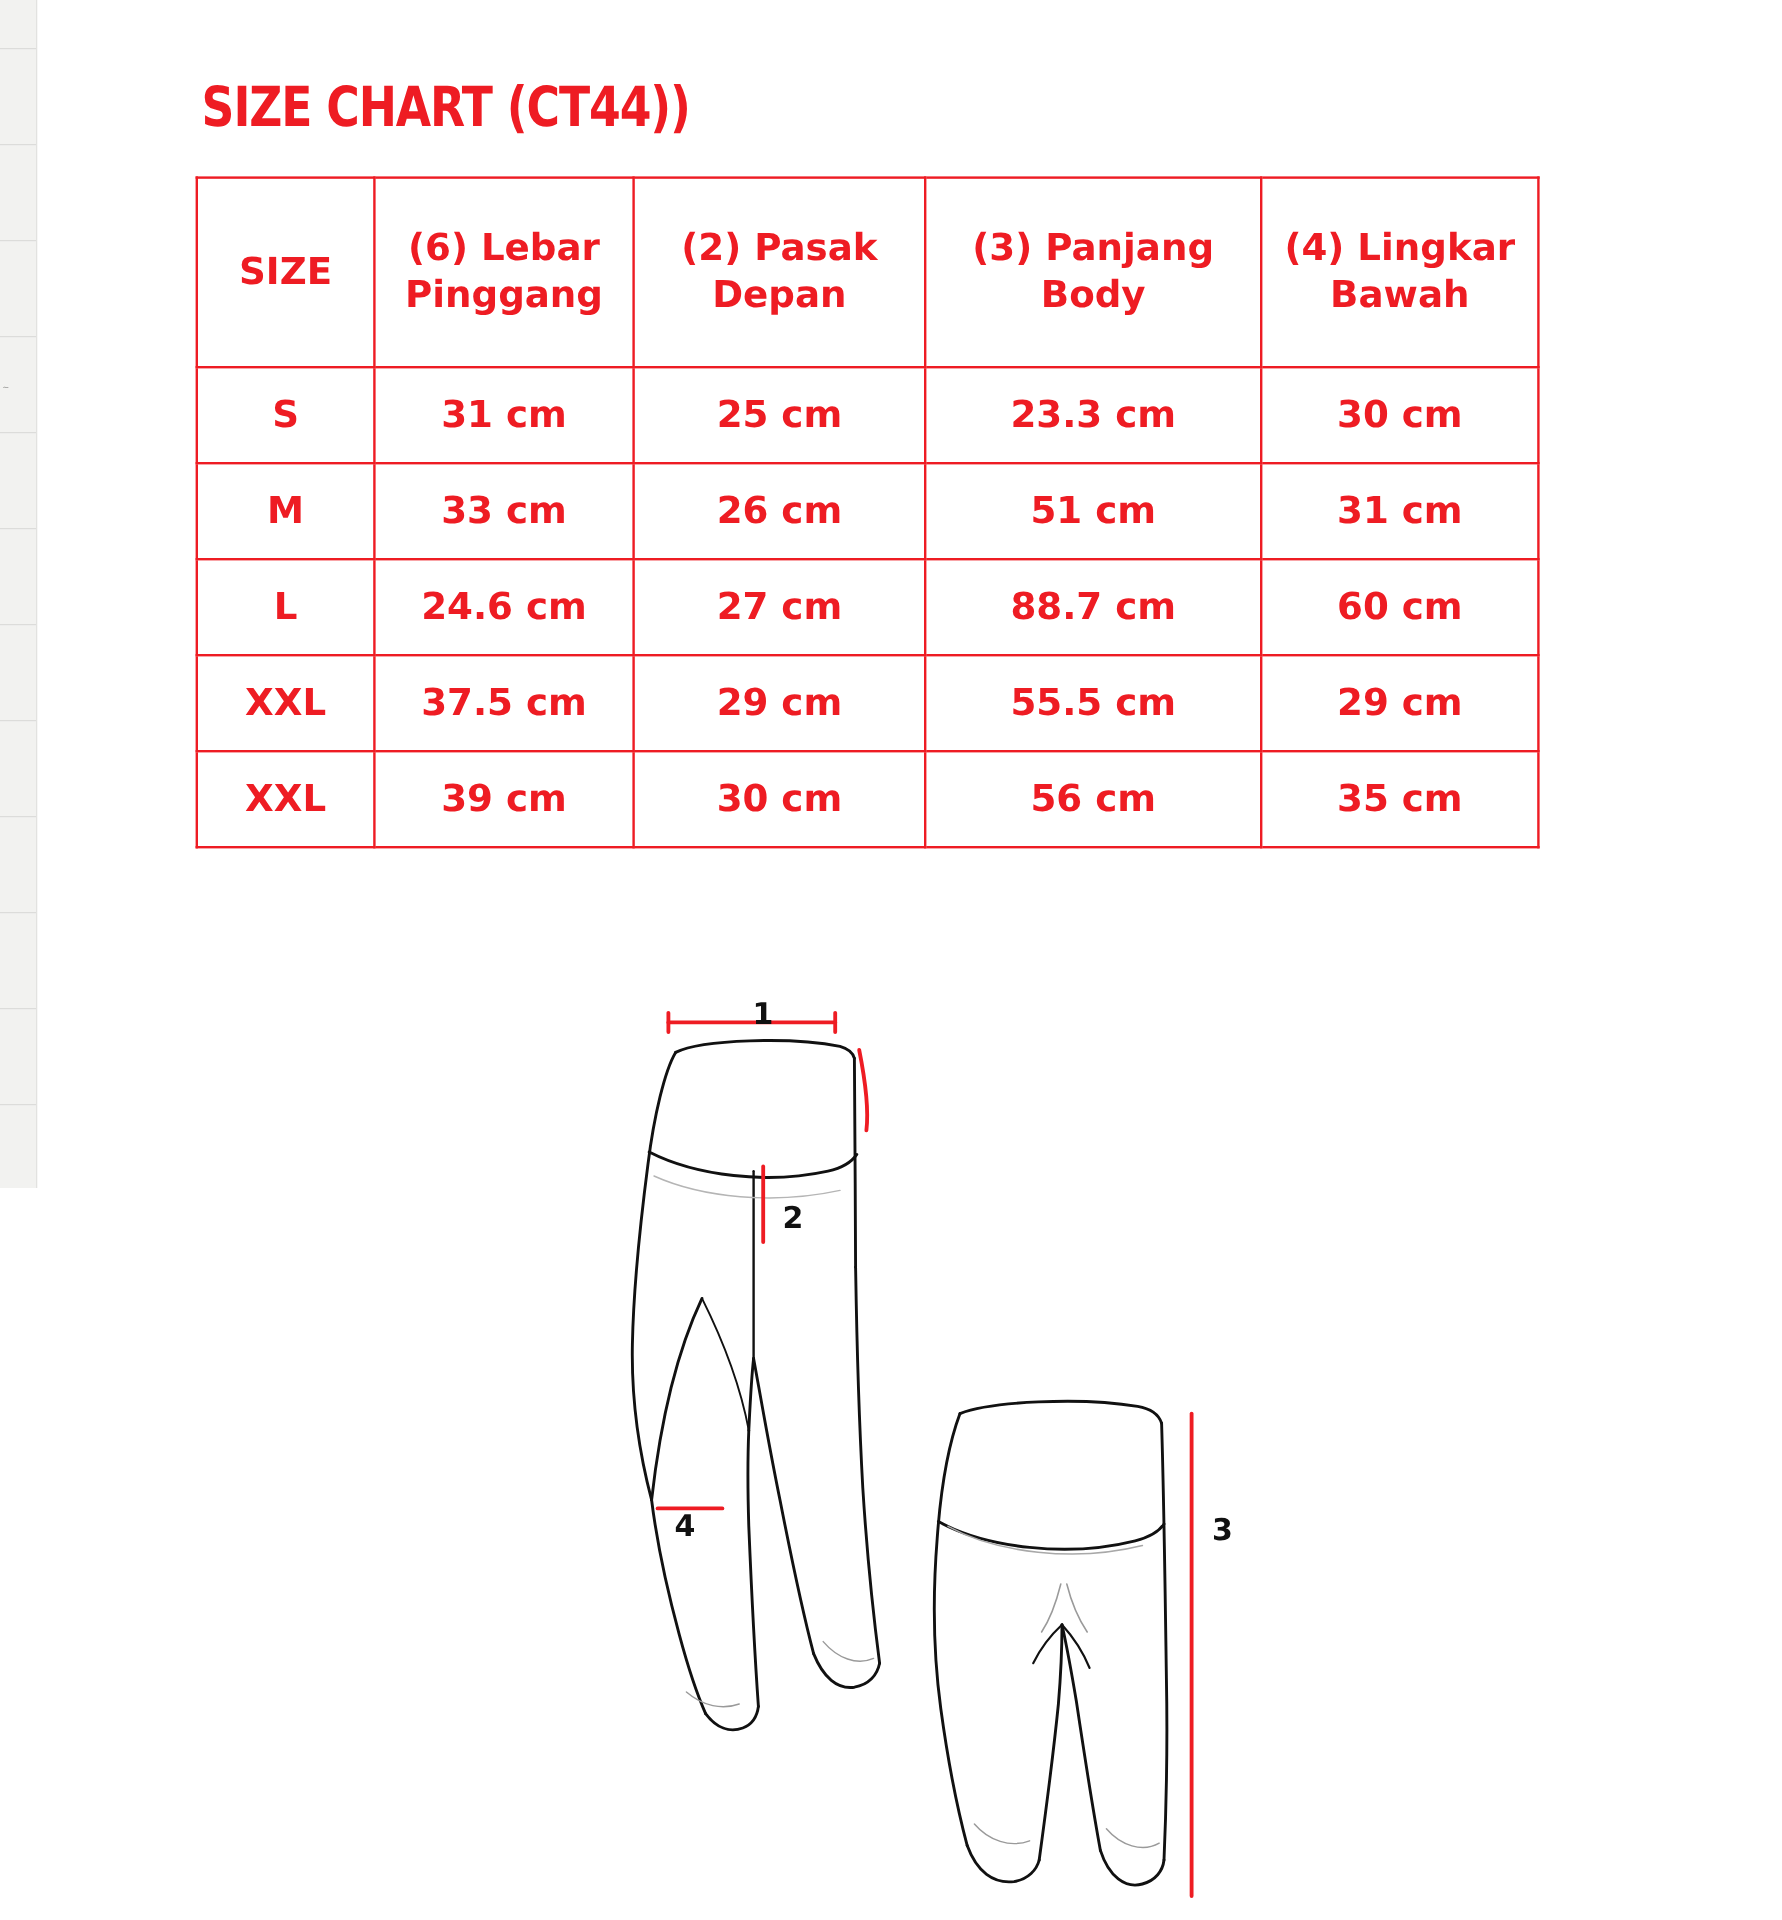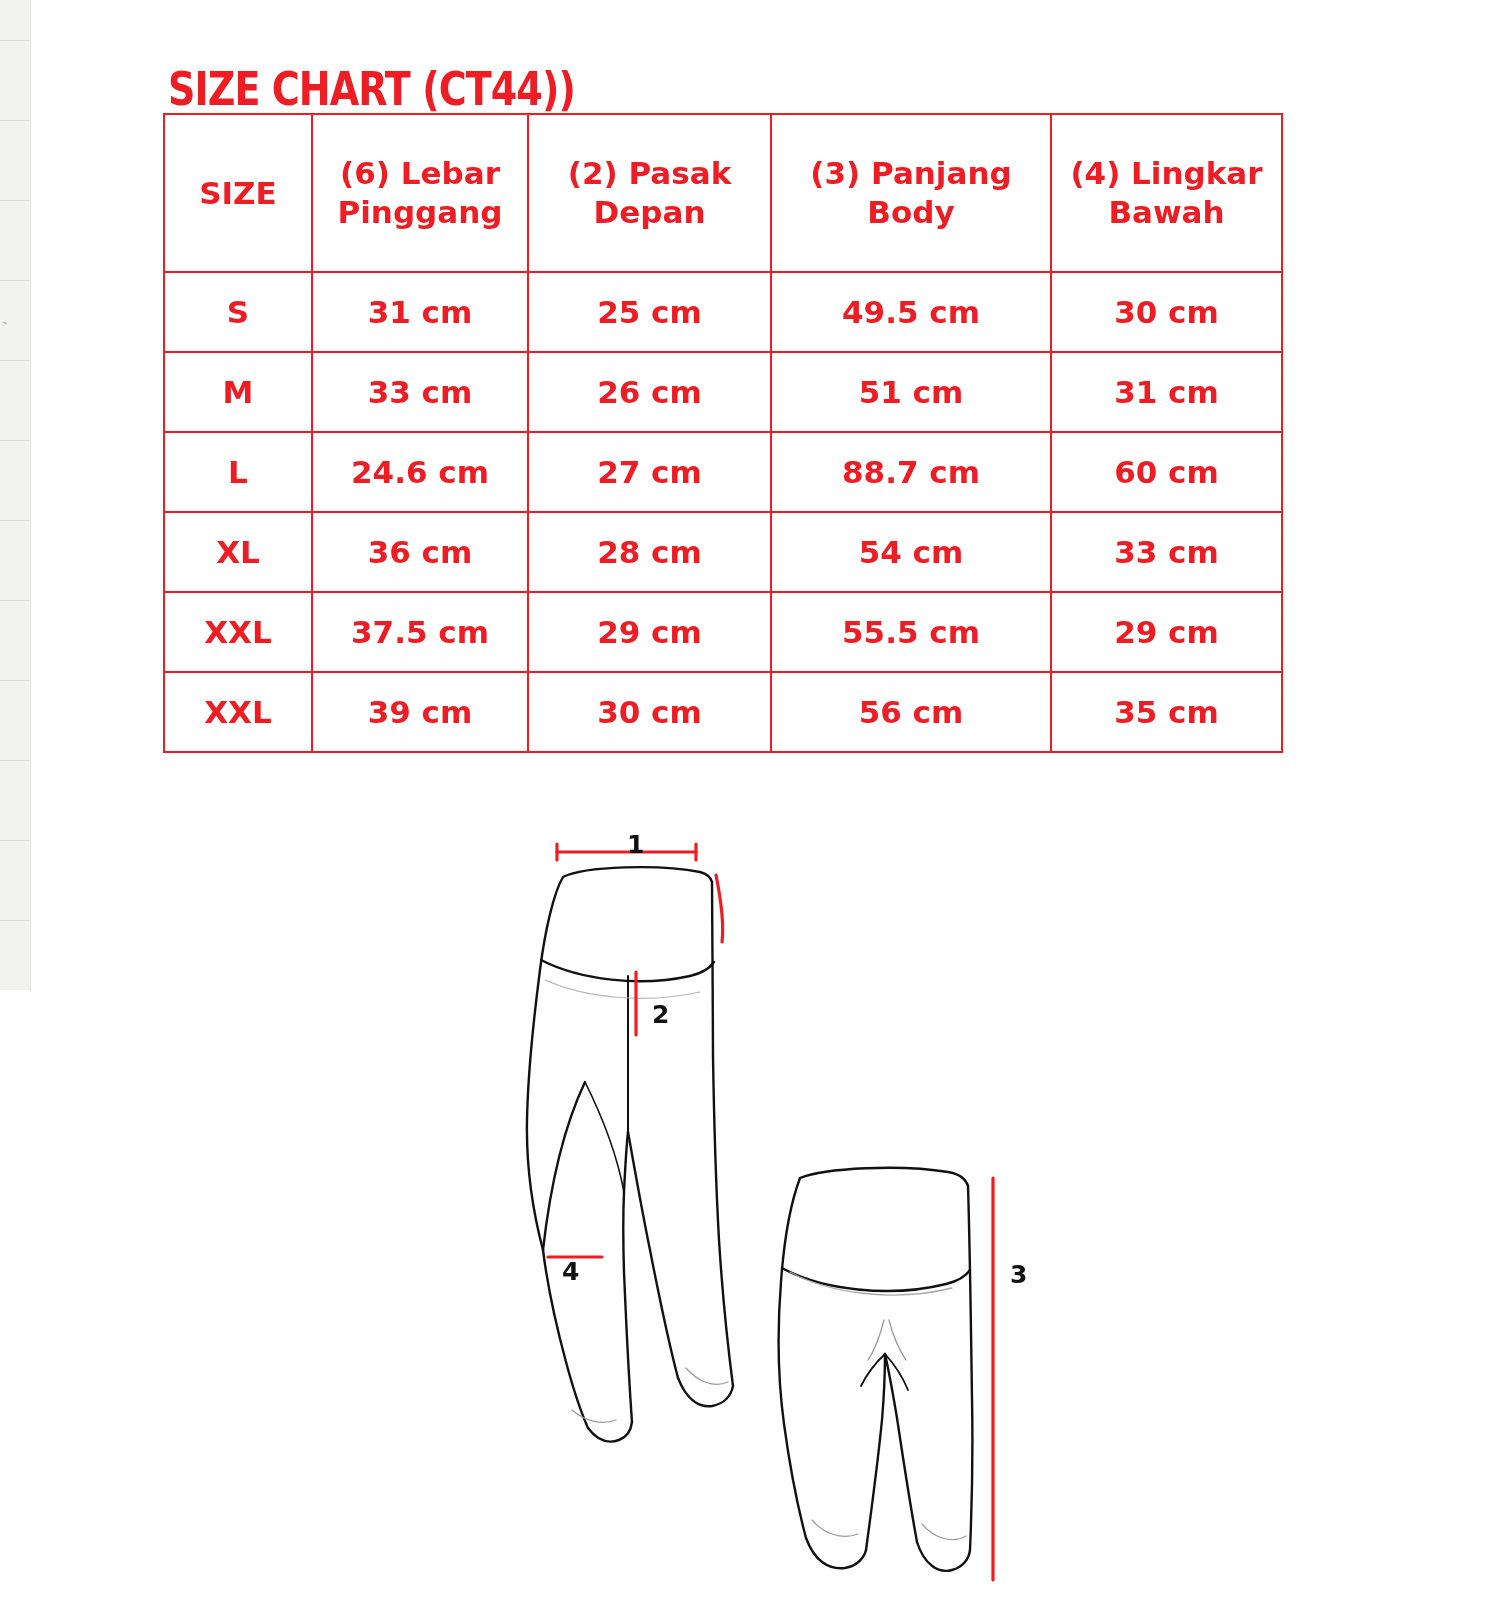--- a/index.html
+++ b/index.html
@@ -63,21 +63,21 @@
     font-stretch: condensed;
     transform: scaleX(0.92);
     transform-origin: left top;
     white-space: nowrap;
   }
 
   
   .size-table {
     position: absolute;
     left: 163px;
-    top: 113px;
+    top: 147px;
     width: 1118px;
     border-collapse: collapse;
     table-layout: fixed;
   }
   .size-table td, .size-table th {
     border: 2px solid #ee1c23;
     color: #ee1c23;
     text-align: center;
     font-weight: bold;
     font-family: "DejaVu Sans", sans-serif;
@@ -158,43 +158,36 @@
         <th>(2) Pasak Depan</th>
         <th>(3) Panjang Body</th>
         <th>(4) Lingkar Bawah</th>
       </tr>
     </thead>
     <tbody>
       <tr>
         <td>S</td>
         <td>31 cm</td>
         <td>25 cm</td>
-        <td>49.5 cm</td>
+        <td>23.3 cm</td>
         <td>30 cm</td>
       </tr>
       <tr>
         <td>M</td>
         <td>33 cm</td>
         <td>26 cm</td>
         <td>51 cm</td>
         <td>31 cm</td>
       </tr>
       <tr>
         <td>L</td>
         <td>24.6 cm</td>
         <td>27 cm</td>
         <td>88.7 cm</td>
         <td>60 cm</td>
-      </tr>
-      <tr>
-        <td>XL</td>
-        <td>36 cm</td>
-        <td>28 cm</td>
-        <td>54 cm</td>
-        <td>33 cm</td>
       </tr>
       <tr>
         <td>XXL</td>
         <td>37.5 cm</td>
         <td>29 cm</td>
         <td>55.5 cm</td>
         <td>29 cm</td>
       </tr>
       <tr>
         <td>XXL</td>

